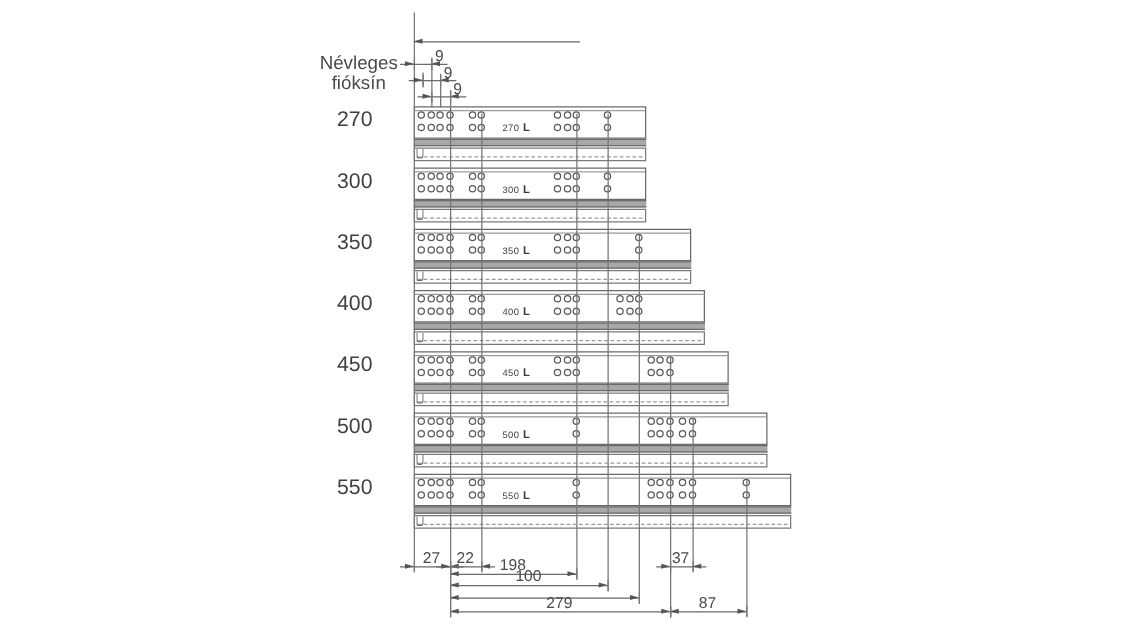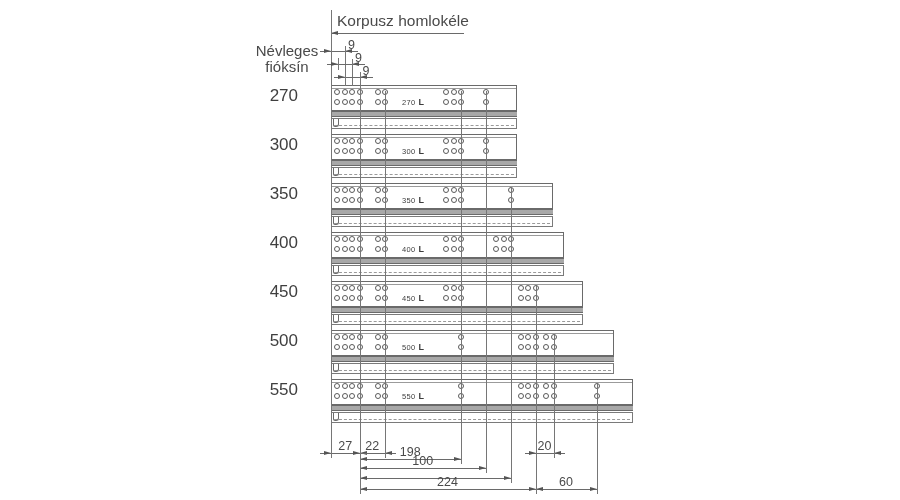--- a/index.html
+++ b/index.html
@@ -7,21 +7,20 @@
          font-family:"Liberation Sans",sans-serif;}
   #stage div{position:absolute;box-sizing:border-box;}
   .title{left:337px;top:12px;width:128px;text-align:center;font-size:15.5px;color:#4a4a4a;white-space:nowrap;}
   .hdr1{left:246px;top:42px;width:82px;text-align:center;font-size:15px;color:#4a4a4a;}
   .hdr2{left:246px;top:58px;width:82px;text-align:center;font-size:15px;color:#4a4a4a;}
 </style>
 </head>
 <body>
 
 <div id="stage">
-  <div class="title">Korpusz homlokéle</div>
   <div class="hdr1">Névleges</div>
   <div class="hdr2">fióksín</div>
 <div style="left: 331px; top: 85px; width: 186px; height: 26px; border: 1px solid rgb(106, 106, 106); background: rgb(255, 255, 255);"></div>
     <div style="left: 332px; top: 88px; width: 184px; height: 1px; background: rgb(155, 155, 155);"></div>
     <div style="left: 331px; top: 111px; width: 186px; height: 6px; background: rgb(168, 168, 168); border-top: 1px solid rgb(106, 106, 106); border-bottom: 1px solid rgb(106, 106, 106);"></div>
     <div style="left: 331px; top: 118px; width: 186px; height: 11px; border: 1px solid rgb(122, 122, 122); background: rgb(255, 255, 255);"></div>
     <div style="left: 334px; top: 125px; width: 180px; height: 0px; border-top: 1px dashed rgb(154, 154, 154);"></div>
     <div style="left: 333px; top: 119px; width: 6px; height: 8px; border-top: none; border-right: 1px solid rgb(106, 106, 106); border-bottom: 1px solid rgb(106, 106, 106); border-left: 1px solid rgb(106, 106, 106); border-image: initial; border-radius: 0px 0px 3px 2px;"></div>
     <div style="left: 334px; top: 89px; width: 6px; height: 6px; border: 1px solid rgb(90, 90, 90); border-radius: 50%; background: rgb(255, 255, 255);"></div>
     <div style="left: 334px; top: 99px; width: 6px; height: 6px; border: 1px solid rgb(90, 90, 90); border-radius: 50%; background: rgb(255, 255, 255);"></div>
@@ -273,21 +272,21 @@
     <div style="top: 450.5px; width: 0px; height: 0px; border-top: 2.5px solid transparent; border-bottom: 2.5px solid transparent; left: 352.5px; border-left: 7px solid rgb(85, 85, 85);"></div>
     <div style="top: 450.5px; width: 0px; height: 0px; border-top: 2.5px solid transparent; border-bottom: 2.5px solid transparent; left: 385px; border-right: 7px solid rgb(85, 85, 85);"></div>
     <div style="left: 359.5px; top: 449px; width: 1px; height: 9px; background: rgb(118, 118, 118);"></div>
     <div style="left: 385px; top: 449px; width: 1px; height: 9px; background: rgb(118, 118, 118);"></div>
     <div style="font: 12.5px &quot;Liberation Sans&quot;, sans-serif; color: rgb(74, 74, 74); white-space: nowrap; left: 359.5px; width: 25.5px; top: 439px; text-align: center;">22</div>
     <div style="left: 524.5px; top: 453px; width: 40px; height: 1px; background: rgb(106, 106, 106);"></div>
     <div style="top: 450.5px; width: 0px; height: 0px; border-top: 2.5px solid transparent; border-bottom: 2.5px solid transparent; left: 528.5px; border-left: 7px solid rgb(85, 85, 85);"></div>
     <div style="top: 450.5px; width: 0px; height: 0px; border-top: 2.5px solid transparent; border-bottom: 2.5px solid transparent; left: 553.5px; border-right: 7px solid rgb(85, 85, 85);"></div>
     <div style="left: 535.5px; top: 449px; width: 1px; height: 9px; background: rgb(118, 118, 118);"></div>
     <div style="left: 553.5px; top: 449px; width: 1px; height: 9px; background: rgb(118, 118, 118);"></div>
-    <div style="font: 12.5px &quot;Liberation Sans&quot;, sans-serif; color: rgb(74, 74, 74); white-space: nowrap; left: 535.5px; width: 18px; top: 439px; text-align: center;">20</div>
+    <div style="font: 12.5px &quot;Liberation Sans&quot;, sans-serif; color: rgb(74, 74, 74); white-space: nowrap; left: 535.5px; width: 18px; top: 439px; text-align: center;">37</div>
     <div style="left: 359.5px; top: 459px; width: 101.5px; height: 1px; background: rgb(106, 106, 106);"></div>
     <div style="top: 456.5px; width: 0px; height: 0px; border-top: 2.5px solid transparent; border-bottom: 2.5px solid transparent; left: 359.5px; border-right: 7px solid rgb(85, 85, 85);"></div>
     <div style="top: 456.5px; width: 0px; height: 0px; border-top: 2.5px solid transparent; border-bottom: 2.5px solid transparent; left: 454px; border-left: 7px solid rgb(85, 85, 85);"></div>
     <div style="left: 359.5px; top: 455px; width: 1px; height: 9px; background: rgb(118, 118, 118);"></div>
     <div style="left: 461px; top: 455px; width: 1px; height: 9px; background: rgb(118, 118, 118);"></div>
     <div style="font: 12.5px &quot;Liberation Sans&quot;, sans-serif; color: rgb(74, 74, 74); white-space: nowrap; left: 359.5px; width: 101.5px; top: 445px; text-align: center;">198</div>
     <div style="left: 359.5px; top: 468px; width: 126.5px; height: 1px; background: rgb(106, 106, 106);"></div>
     <div style="top: 465.5px; width: 0px; height: 0px; border-top: 2.5px solid transparent; border-bottom: 2.5px solid transparent; left: 359.5px; border-right: 7px solid rgb(85, 85, 85);"></div>
     <div style="top: 465.5px; width: 0px; height: 0px; border-top: 2.5px solid transparent; border-bottom: 2.5px solid transparent; left: 479px; border-left: 7px solid rgb(85, 85, 85);"></div>
     <div style="left: 359.5px; top: 464px; width: 1px; height: 9px; background: rgb(118, 118, 118);"></div>
@@ -296,20 +295,20 @@
     <div style="left: 359.5px; top: 478px; width: 151.5px; height: 1px; background: rgb(106, 106, 106);"></div>
     <div style="top: 475.5px; width: 0px; height: 0px; border-top: 2.5px solid transparent; border-bottom: 2.5px solid transparent; left: 359.5px; border-right: 7px solid rgb(85, 85, 85);"></div>
     <div style="top: 475.5px; width: 0px; height: 0px; border-top: 2.5px solid transparent; border-bottom: 2.5px solid transparent; left: 504px; border-left: 7px solid rgb(85, 85, 85);"></div>
     <div style="left: 359.5px; top: 474px; width: 1px; height: 9px; background: rgb(118, 118, 118);"></div>
     <div style="left: 511px; top: 474px; width: 1px; height: 9px; background: rgb(118, 118, 118);"></div>
     <div style="left: 359.5px; top: 489px; width: 176px; height: 1px; background: rgb(106, 106, 106);"></div>
     <div style="top: 486.5px; width: 0px; height: 0px; border-top: 2.5px solid transparent; border-bottom: 2.5px solid transparent; left: 359.5px; border-right: 7px solid rgb(85, 85, 85);"></div>
     <div style="top: 486.5px; width: 0px; height: 0px; border-top: 2.5px solid transparent; border-bottom: 2.5px solid transparent; left: 528.5px; border-left: 7px solid rgb(85, 85, 85);"></div>
     <div style="left: 359.5px; top: 485px; width: 1px; height: 9px; background: rgb(118, 118, 118);"></div>
     <div style="left: 535.5px; top: 485px; width: 1px; height: 9px; background: rgb(118, 118, 118);"></div>
-    <div style="font: 12.5px &quot;Liberation Sans&quot;, sans-serif; color: rgb(74, 74, 74); white-space: nowrap; left: 359.5px; width: 176px; top: 475px; text-align: center;">224</div>
+    <div style="font: 12.5px &quot;Liberation Sans&quot;, sans-serif; color: rgb(74, 74, 74); white-space: nowrap; left: 359.5px; width: 176px; top: 475px; text-align: center;">279</div>
     <div style="left: 535.5px; top: 489px; width: 61px; height: 1px; background: rgb(106, 106, 106);"></div>
     <div style="top: 486.5px; width: 0px; height: 0px; border-top: 2.5px solid transparent; border-bottom: 2.5px solid transparent; left: 535.5px; border-right: 7px solid rgb(85, 85, 85);"></div>
     <div style="top: 486.5px; width: 0px; height: 0px; border-top: 2.5px solid transparent; border-bottom: 2.5px solid transparent; left: 589.5px; border-left: 7px solid rgb(85, 85, 85);"></div>
     <div style="left: 535.5px; top: 485px; width: 1px; height: 9px; background: rgb(118, 118, 118);"></div>
     <div style="left: 596.5px; top: 485px; width: 1px; height: 9px; background: rgb(118, 118, 118);"></div>
-    <div style="font: 12.5px &quot;Liberation Sans&quot;, sans-serif; color: rgb(74, 74, 74); white-space: nowrap; left: 535.5px; width: 61px; top: 475px; text-align: center;">60</div>
+    <div style="font: 12.5px &quot;Liberation Sans&quot;, sans-serif; color: rgb(74, 74, 74); white-space: nowrap; left: 535.5px; width: 61px; top: 475px; text-align: center;">87</div>
   </div>
 
 </body></html>

